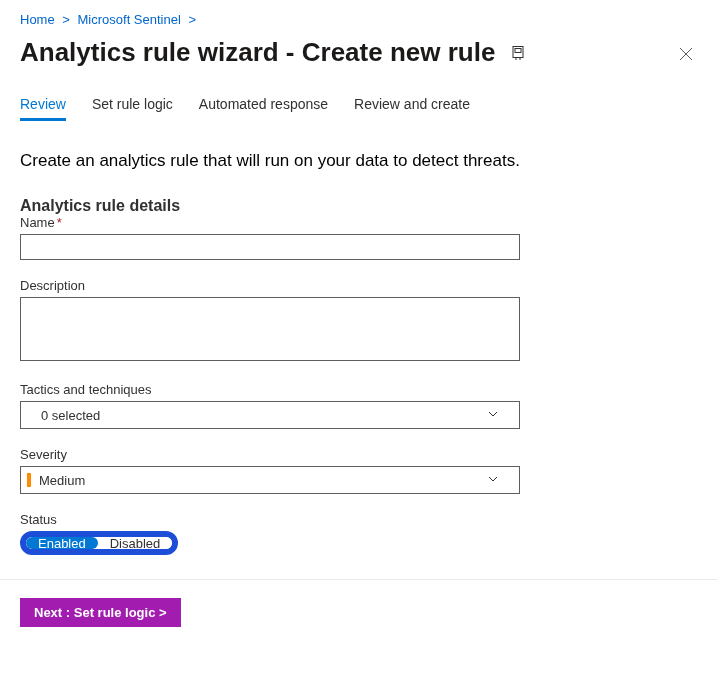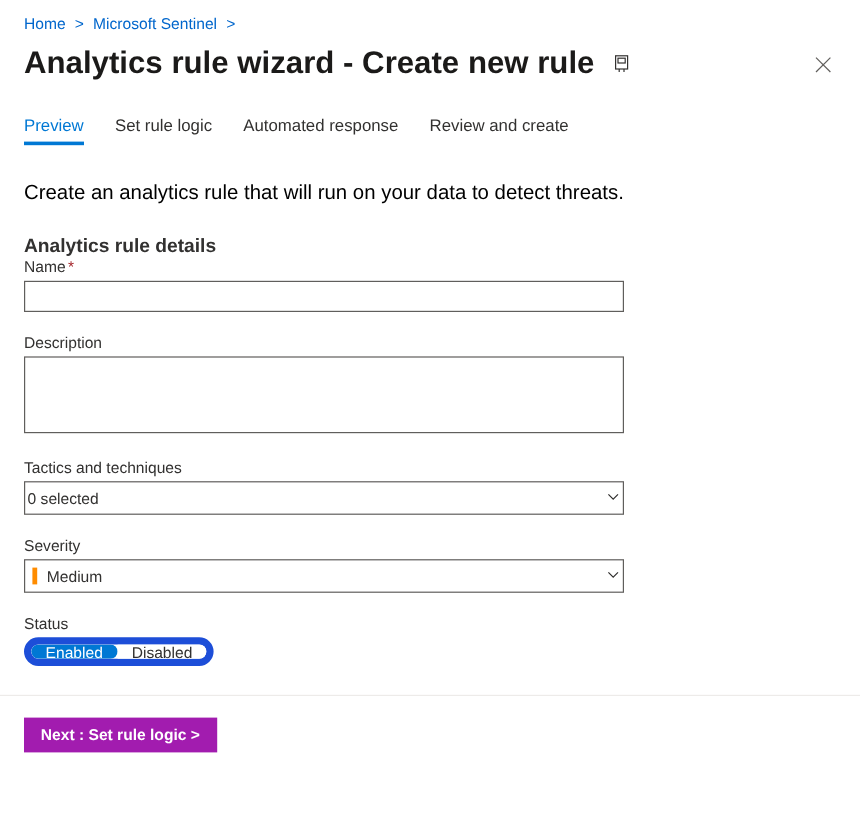--- a/index.html
+++ b/index.html
@@ -26,21 +26,21 @@
   .intro { font-size: 17px; color:#000000; margin-bottom: 26px; }
   .section-title { font-size: 16px; font-weight:600; }
   .field { margin-bottom: 18px; }
   .field-label { font-size: 13px; color:#323130; margin-bottom: 4px; display:block; }
   .req { color:#a4262c; margin-left:2px; }
   .input, .textarea, .select {
     width: 500px;
     border: 1px solid #605e5c;
     font-family: inherit;
     font-size: 13px;
-    padding: 4px 2px;
+    padding: 4px 20px;
     background:#fff;
     color:#323130;
   }
   .input { height: 26px; }
   .textarea { height: 64px; resize:none; }
   .select { height: 28px; display:flex; align-items:center; justify-content:space-between; cursor:pointer; }
   .select.sev { padding-left:6px;gap:20px; }
   .sev-left { display:flex; align-items:center; gap:8px; }
   .sev-bar { width:4px; height:14px; background:#ff8c00; display:inline-block; }
   .chev { color:#323130; }
@@ -82,21 +82,21 @@
     </div>
     <span class="close-btn">
       <svg width="14" height="14" viewBox="0 0 14 14" stroke="#605e5c" stroke-width="1">
         <line x1="1" y1="1" x2="13" y2="13"></line>
           <line x1="13" y1="1" x2="1" y2="13"></line>
       </svg>
     </span>
   </div>
 
   <div class="tabs">
-    <div class="tab active">Preview</div>
+    <div class="tab active">Review</div>
     <div class="tab">Set rule logic</div>
     <div class="tab">Automated response</div>
     <div class="tab">Review and create</div>
   </div>
 
   <div class="intro">Create an analytics rule that will run on your data to detect threats.</div>
 
   <div class="section-title">Analytics rule details</div>
 
   <div class="field">

